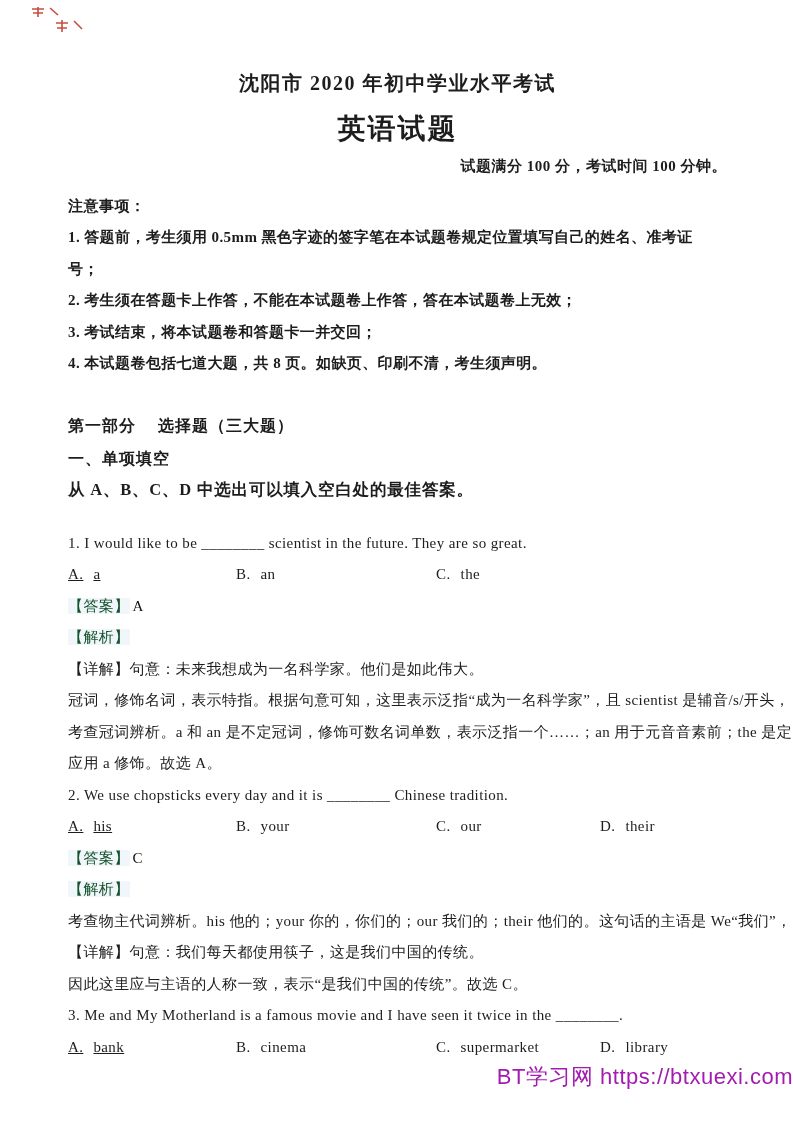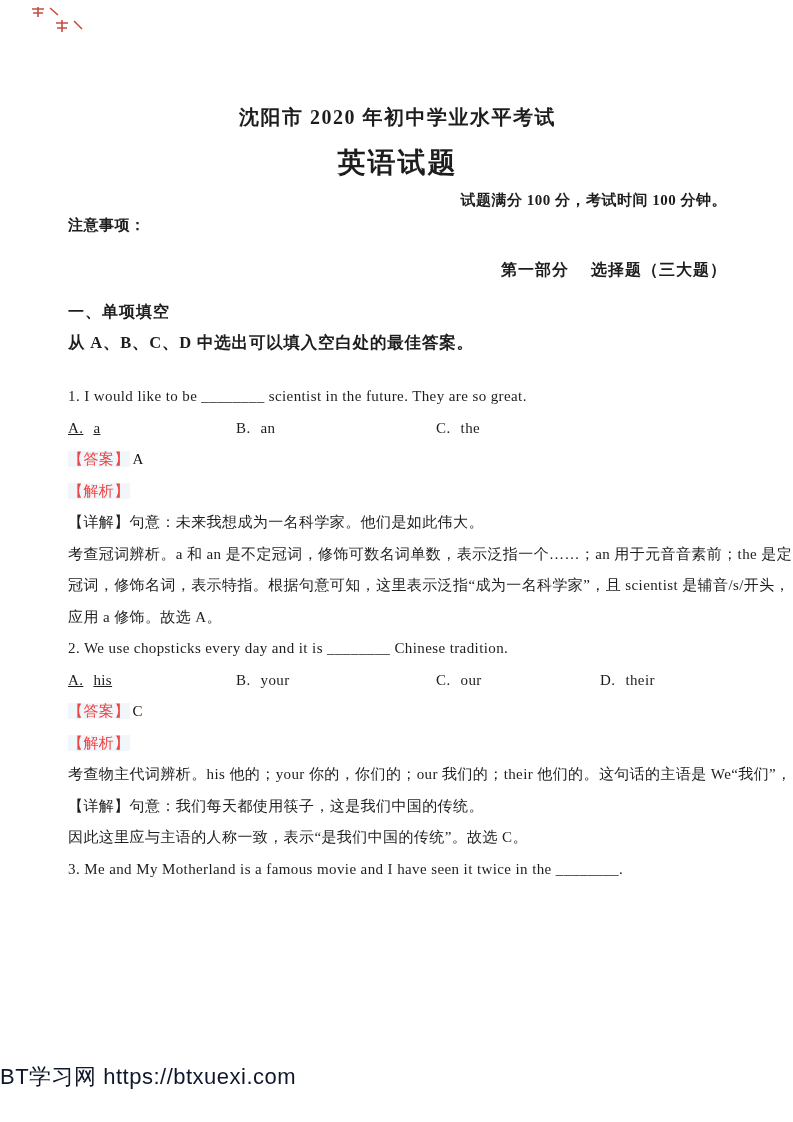--- a/index.html
+++ b/index.html
@@ -5,54 +5,54 @@
   html,body { margin:0; padding:0; background:#e9e9e9; }
   .page {
     position:relative;
     width:793px; height:1122px;
     margin:0 auto;
     background:#ffffff;
     font-family:"Liberation Serif","DejaVu Serif",serif;
     color:#1d1d1d;
     overflow:hidden;
   }
-  .content { padding:104px 66px 0 68px; }
+  .content { padding:70px 66px 0 68px; }
 
   .title1 { font-size:20px; font-weight:bold; text-align:center; letter-spacing:1.5px; line-height:26px; }
   .title2 { font-size:28px; font-weight:bold; text-align:center; letter-spacing:2px; line-height:26px; margin-top:20px; }
   .subtitle { font-size:15px; font-weight:bold; text-align:right; letter-spacing:0.5px; line-height:22px; margin-top:13px; }
 
-  .notice-heading { font-size:15px; font-weight:bold; line-height:22px; margin-top:3px; letter-spacing:0.5px; }
+  .notice-heading { font-size:15px; font-weight:bold; line-height:22px; margin-top:18px; letter-spacing:0.5px; }
   .notice-lines { margin-top:5px; }
   .notice-lines .row { font-weight:bold; }
 
   .row { font-size:15px; line-height:31.5px; letter-spacing:0.4px; white-space:nowrap; }
 
-  .section-header { font-size:16px; font-weight:bold; text-align:right; line-height:24px; margin-top:22px; letter-spacing:1px; }
-  .part-title { font-size:16px; font-weight:bold; line-height:24px; margin-top:18px; letter-spacing:1px; }
+  .section-header { font-size:16px; font-weight:bold; text-align:left; line-height:24px; margin-top:34px; letter-spacing:1px; }
+  .part-title { font-size:16px; font-weight:bold; line-height:24px; margin-top:9px; letter-spacing:1px; }
   .part-instruction { font-size:16.5px; font-weight:bold; line-height:24px; margin-top:7px; letter-spacing:0.8px; }
 
   .qblock { margin-top:0; }
   .stem-gap { margin-top:26px; }
 
   .options { display:flex; }
   .opt-a { width:168px;text-decoration:underline; }
   .opt-b { width:166px; }
   .opt-c { width:164px;margin-left:34px; }
   .opt-d { flex:1; }
   .optkey { margin-right:10px; }
 
-  .lbl { color:#ef4444; background:rgba(223,236,245,0.45); }
+  .lbl { color:#14532d; background:rgba(223,236,245,0.45); }
   .ansletter { color:#111; margin-left:3px; }
 
   .watermark {
     position:absolute; left:0; right:0; top:1062px;
-    text-align:left;
+    text-align:right;
     font-family:"Liberation Sans","DejaVu Sans",sans-serif;
-    font-size:22px; color:#0f172a; letter-spacing:0.5px;
+    font-size:22px; color:#a21caf; letter-spacing:0.5px;
   }
   .stamp { position:absolute; left:28px; top:5px; }
 </style>
 </head>
 <body>
 
 <div class="page">
 
   <svg class="stamp" width="62" height="34" viewBox="0 0 62 34">
     <g stroke="#c03a2b" stroke-width="1.6" fill="none" opacity="0.9">
@@ -63,56 +63,69 @@
     </g>
   </svg>
 
   <div class="content">
 
     <div class="title1">沈阳市 2020 年初中学业水平考试</div>
     <div class="title2">英语试题</div>
     <div class="subtitle">试题满分 100 分，考试时间 100 分钟。</div>
 
     <div class="notice-heading">注意事项：</div>
+    <div class="notice-lines">
+      <div class="row">1. 答题前，考生须用 0.5mm 黑色字迹的签字笔在本试题卷规定位置填写自己的姓名、准考证</div>
+      <div class="row">号；</div>
+      <div class="row">2. 考生须在答题卡上作答，不能在本试题卷上作答，答在本试题卷上无效；</div>
+      <div class="row">3. 考试结束，将本试题卷和答题卡一并交回；</div>
+      <div class="row">4. 本试题卷包括七道大题，共 8 页。如缺页、印刷不清，考生须声明。</div>
+    </div>
 
     <div class="section-header">第一部分　 选择题（三大题）</div>
     <div class="part-title">一、单项填空</div>
     <div class="part-instruction">从 A、B、C、D 中选出可以填入空白处的最佳答案。</div>
 
     <div class="qblock">
       <div class="row stem-gap">1. I would like to be ________ scientist in the future. They are so great.</div>
       <div class="row options">
         <div class="opt-a"><span class="optkey">A.</span><span>a</span></div>
         <div class="opt-b"><span class="optkey">B.</span><span>an</span></div>
         <div class="opt-c"><span class="optkey">C.</span><span>the</span></div>
       </div>
       <div class="row"><span class="lbl">【答案】</span><span class="ansletter">A</span></div>
       <div class="row"><span class="lbl">【解析】</span></div>
       <div class="row">【详解】句意：未来我想成为一名科学家。他们是如此伟大。</div>
+      <div class="row">冠词，修饰名词，表示特指。根据句意可知，这里表示泛指“成为一名科学家”，且 scientist 是辅音/s/开头，</div>
       <div class="row">考查冠词辨析。a 和 an 是不定冠词，修饰可数名词单数，表示泛指一个……；an 用于元音音素前；the 是定</div>
-      <div class="row">冠词，修饰名词，表示特指。根据句意可知，这里表示泛指“成为一名科学家”，且 scientist 是辅音/s/开头，</div>
       <div class="row">应用 a 修饰。故选 A。</div>
     </div>
 
     <div class="qblock">
       <div class="row">2. We use chopsticks every day and it is ________ Chinese tradition.</div>
       <div class="row options">
         <div class="opt-a"><span class="optkey">A.</span><span>his</span></div>
         <div class="opt-b"><span class="optkey">B.</span><span>your</span></div>
         <div class="opt-c"><span class="optkey">C.</span><span>our</span></div>
         <div class="opt-d"><span class="optkey">D.</span><span>their</span></div>
       </div>
       <div class="row"><span class="lbl">【答案】</span><span class="ansletter">C</span></div>
       <div class="row"><span class="lbl">【解析】</span></div>
       <div class="row">考查物主代词辨析。his 他的；your 你的，你们的；our 我们的；their 他们的。这句话的主语是 We“我们”，</div>
       <div class="row">【详解】句意：我们每天都使用筷子，这是我们中国的传统。</div>
       <div class="row">因此这里应与主语的人称一致，表示“是我们中国的传统”。故选 C。</div>
     </div>
 
     <div class="qblock">
       <div class="row">3. Me and My Motherland is a famous movie and I have seen it twice in the ________.</div>
+      <div class="row options">
+        <div class="opt-a"><span class="optkey">A.</span><span>bank</span></div>
+        <div class="opt-b"><span class="optkey">B.</span><span>cinema</span></div>
+        <div class="opt-c"><span class="optkey">C.</span><span>supermarket</span></div>
+        <div class="opt-d"><span class="optkey">D.</span><span>library</span></div>
+      </div>
     </div>
 
   </div>
 
   <div class="watermark">BT学习网 https://btxuexi.com</div>
 
 </div>
 
 </body></html>

